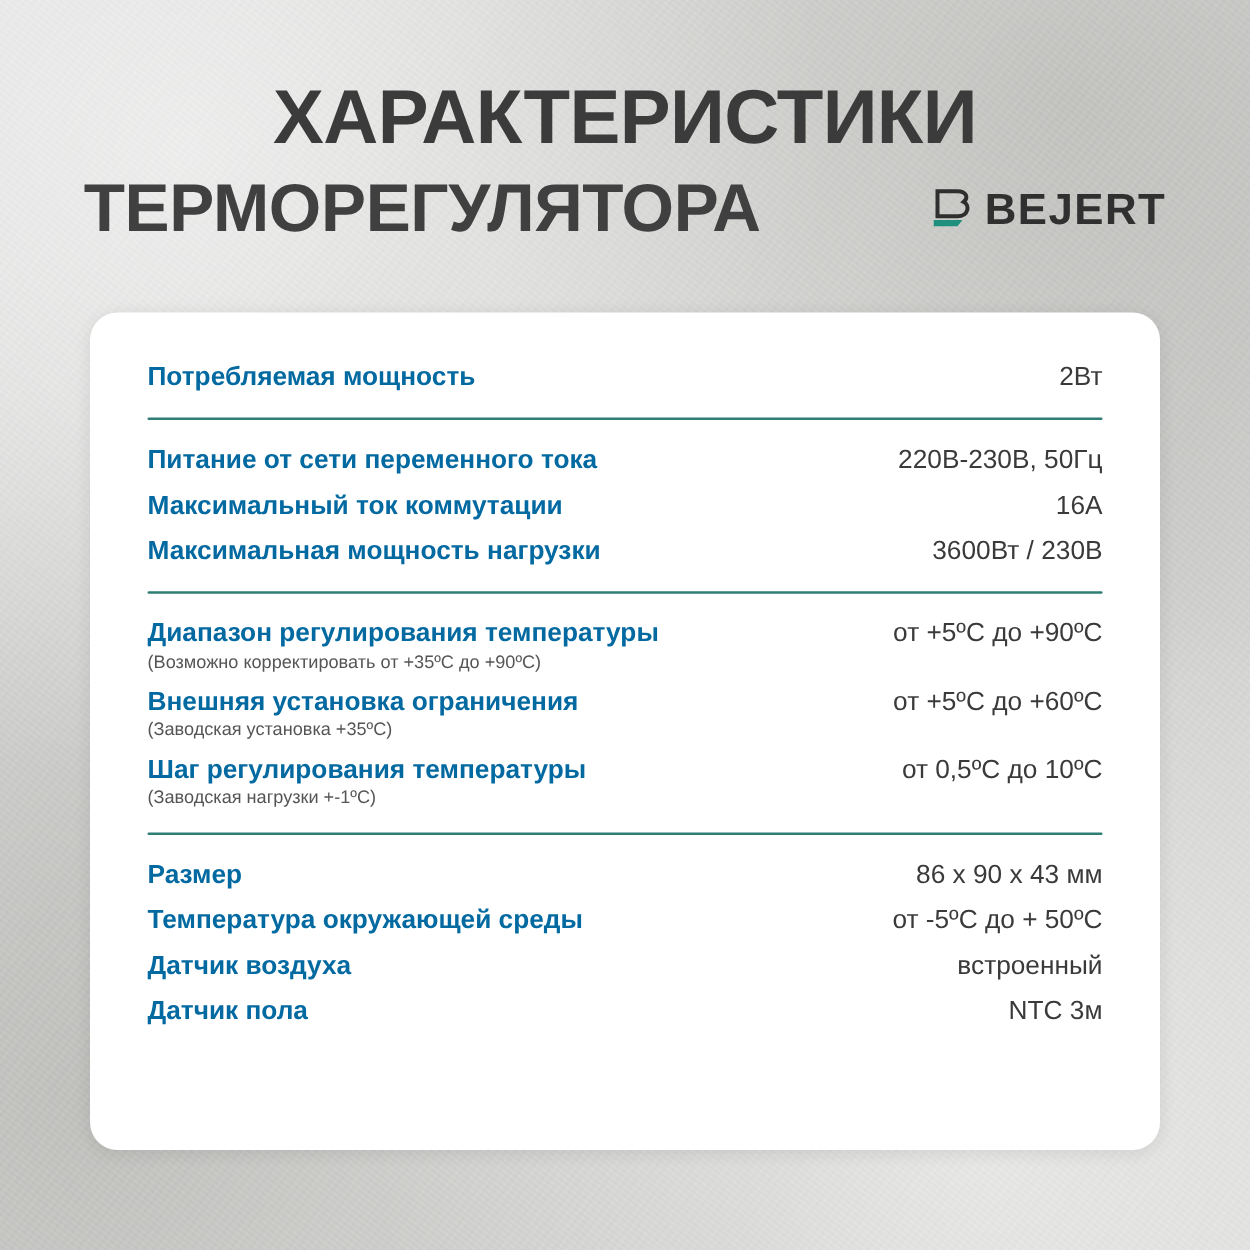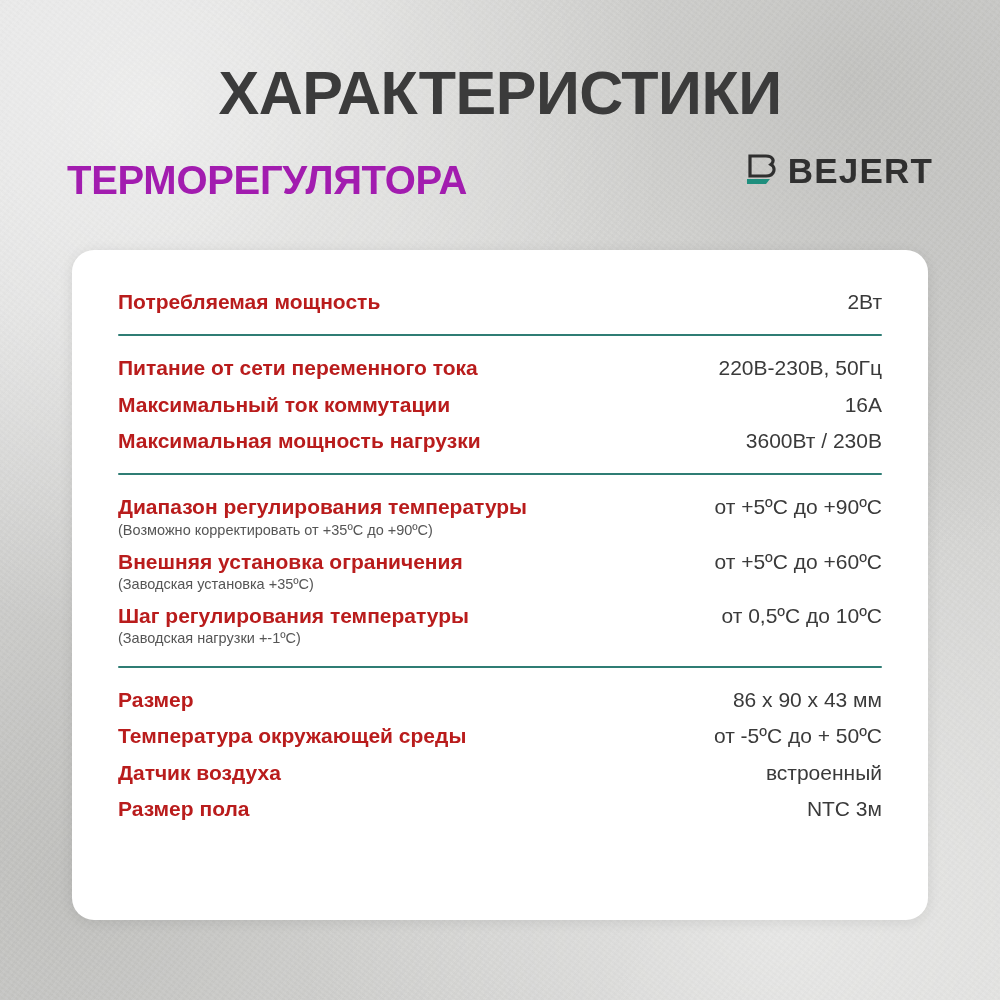--- a/index.html
+++ b/index.html
@@ -62,26 +62,25 @@
 
   .subtitle-row {
     display: flex;
     align-items: center;
     justify-content: space-between;
     margin-top: 16px;
     padding: 0 12px;
   }
 
   .title-sub {
-    font-size: 40px;
+    font-size: 54px;
     font-weight: 600;
-    color: #a21caf;
+    color: #404040;
     letter-spacing: -0.3px;
     line-height: 1;
-    margin-top: 20px;
   }
 
   .brand {
     display: flex;
     align-items: center;
     gap: 8px;
   }
 
   .brand-mark {
     width: 34px;
@@ -117,21 +116,21 @@
     display: flex;
     align-items: baseline;
     justify-content: space-between;
     gap: 24px;
     padding: 4px 0;
   }
 
   .row-label {
     font-size: 21px;
     font-weight: 600;
-    color: #b91c1c;
+    color: #0369a1;
     line-height: 1.35;
   }
 
   .row-note {
     display: block;
     font-size: 14.5px;
     font-weight: 400;
     color: #555;
     line-height: 1.3;
     margin-top: -1px;
@@ -239,19 +238,19 @@
       </div>
       <div class="row">
         <div class="row-label">Температура окружающей среды</div>
         <div class="row-value">от -5ºС до + 50ºС</div>
       </div>
       <div class="row">
         <div class="row-label">Датчик воздуха</div>
         <div class="row-value">встроенный</div>
       </div>
       <div class="row">
-        <div class="row-label">Размер пола</div>
+        <div class="row-label">Датчик пола</div>
         <div class="row-value">NTC 3м</div>
       </div>
     </div>
 
   </div>
 </div>
 
 </body></html>

